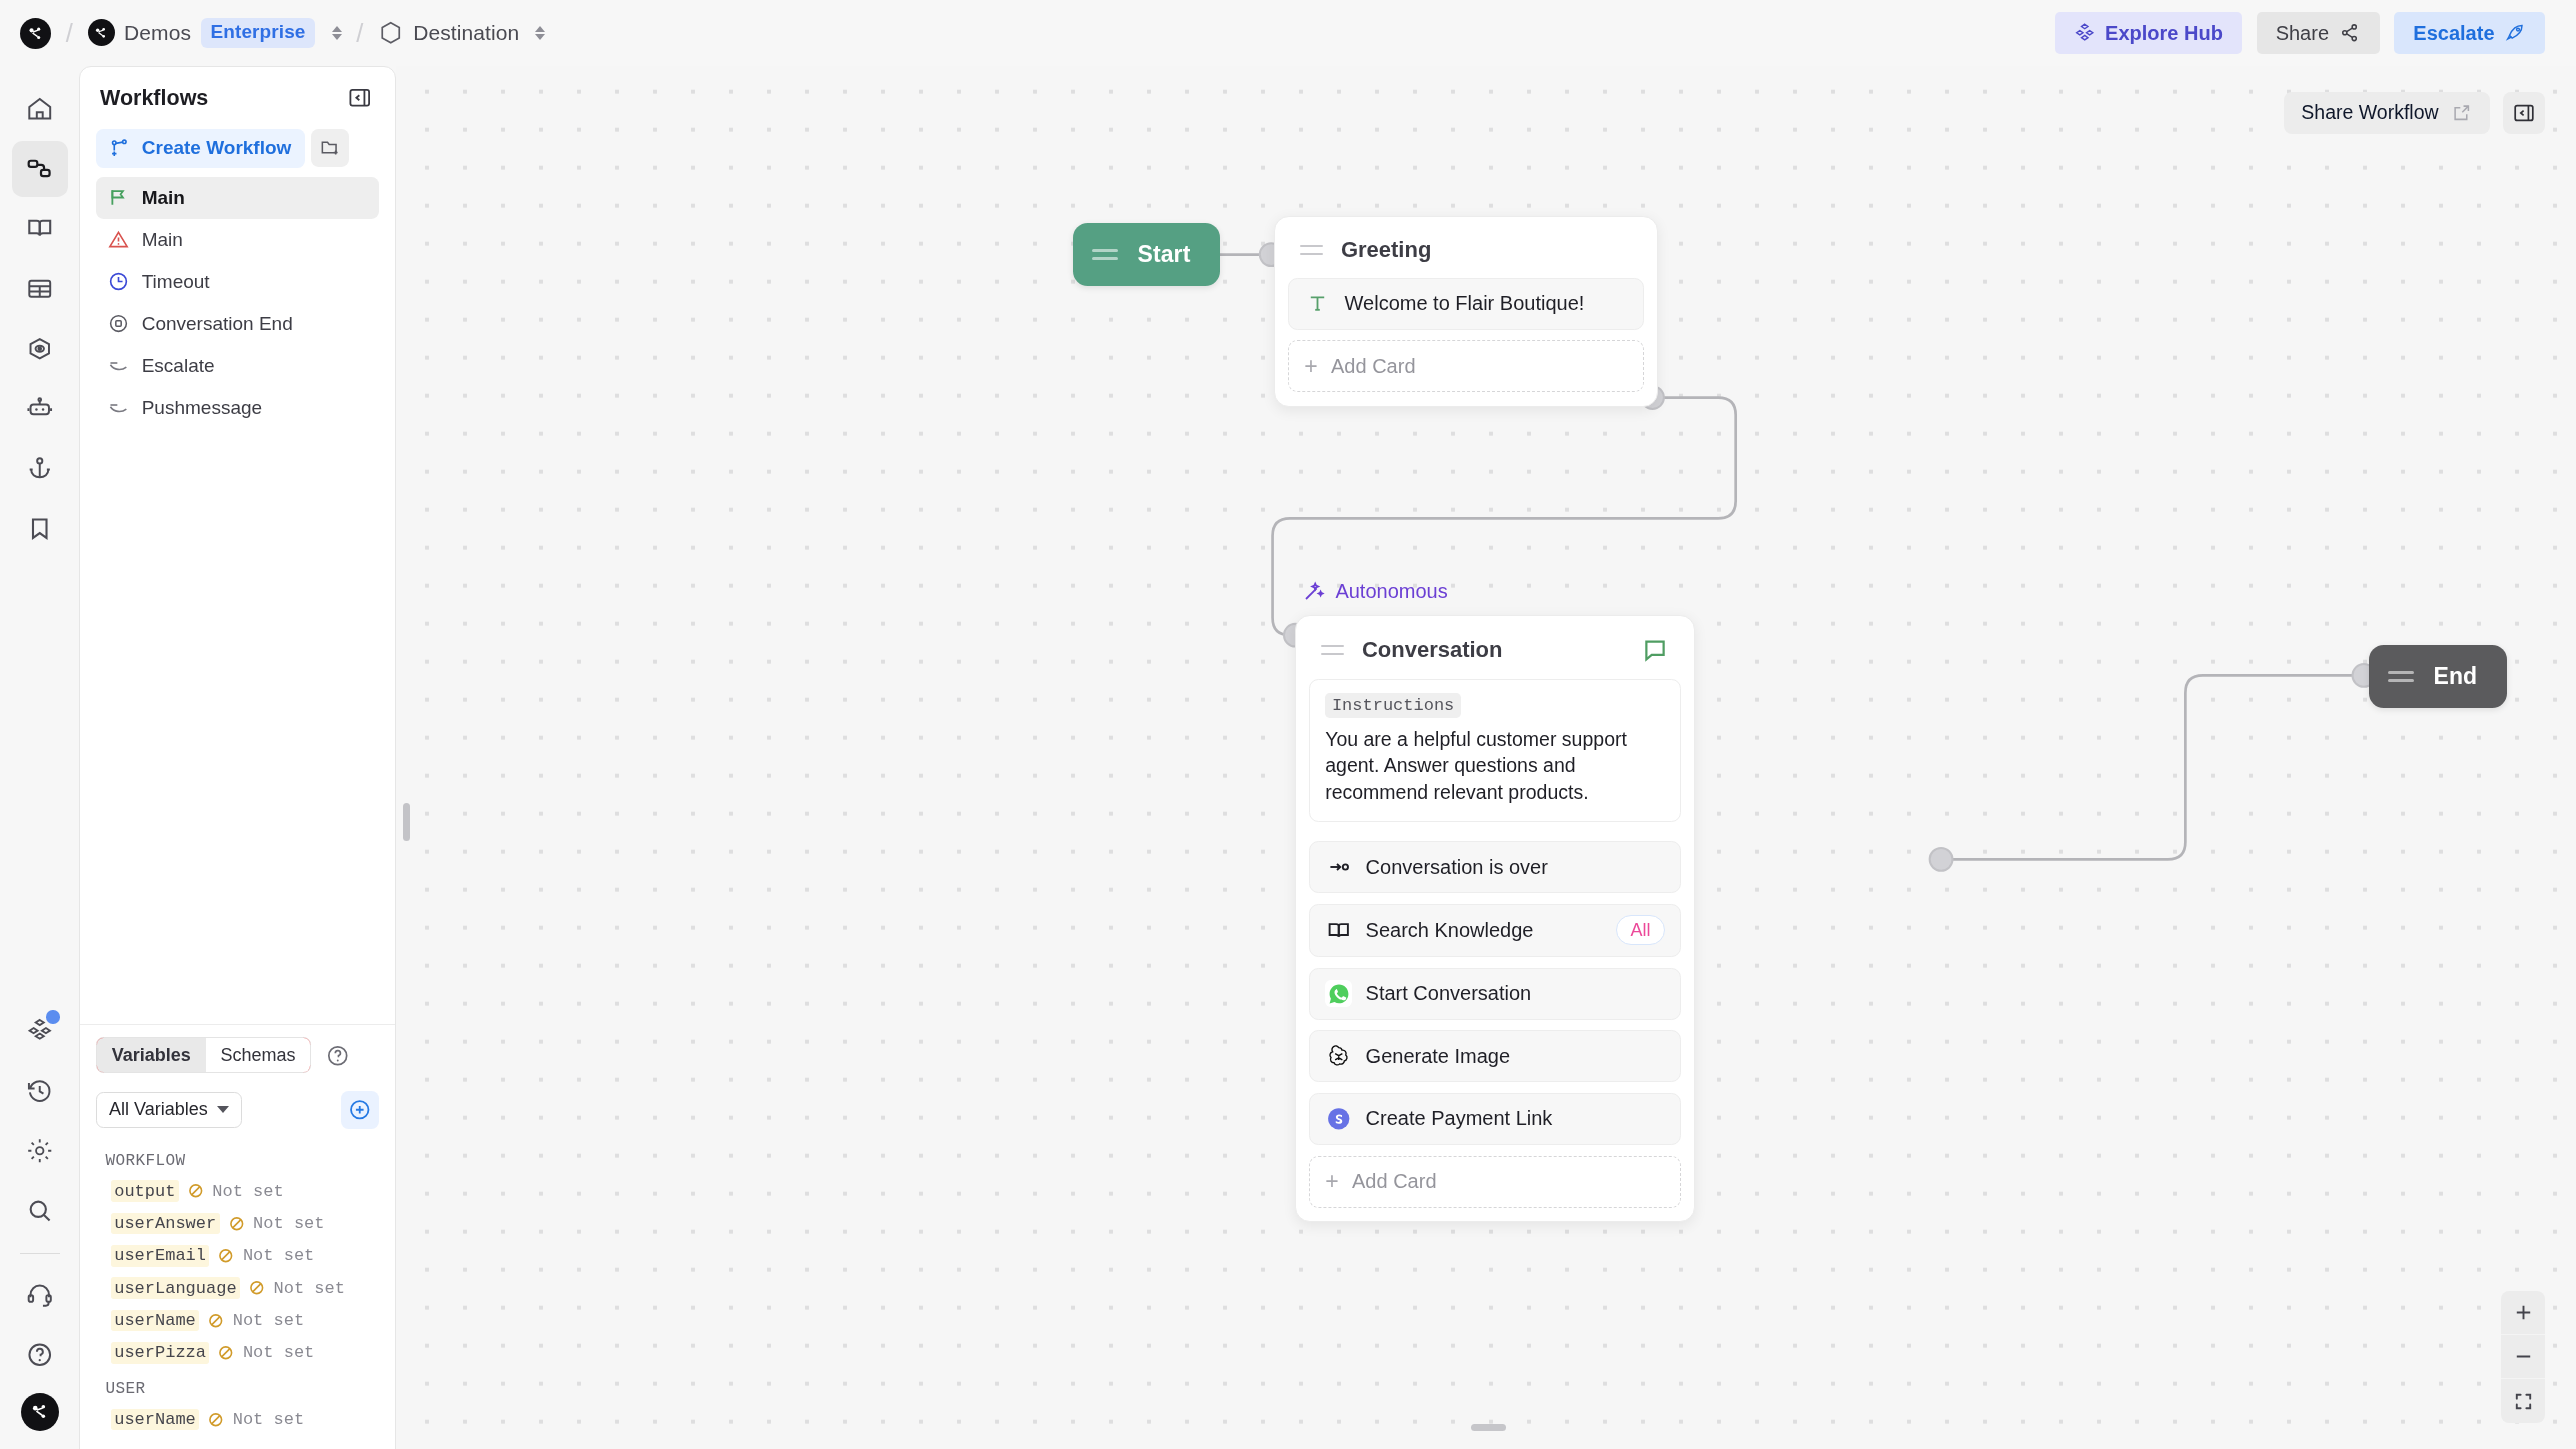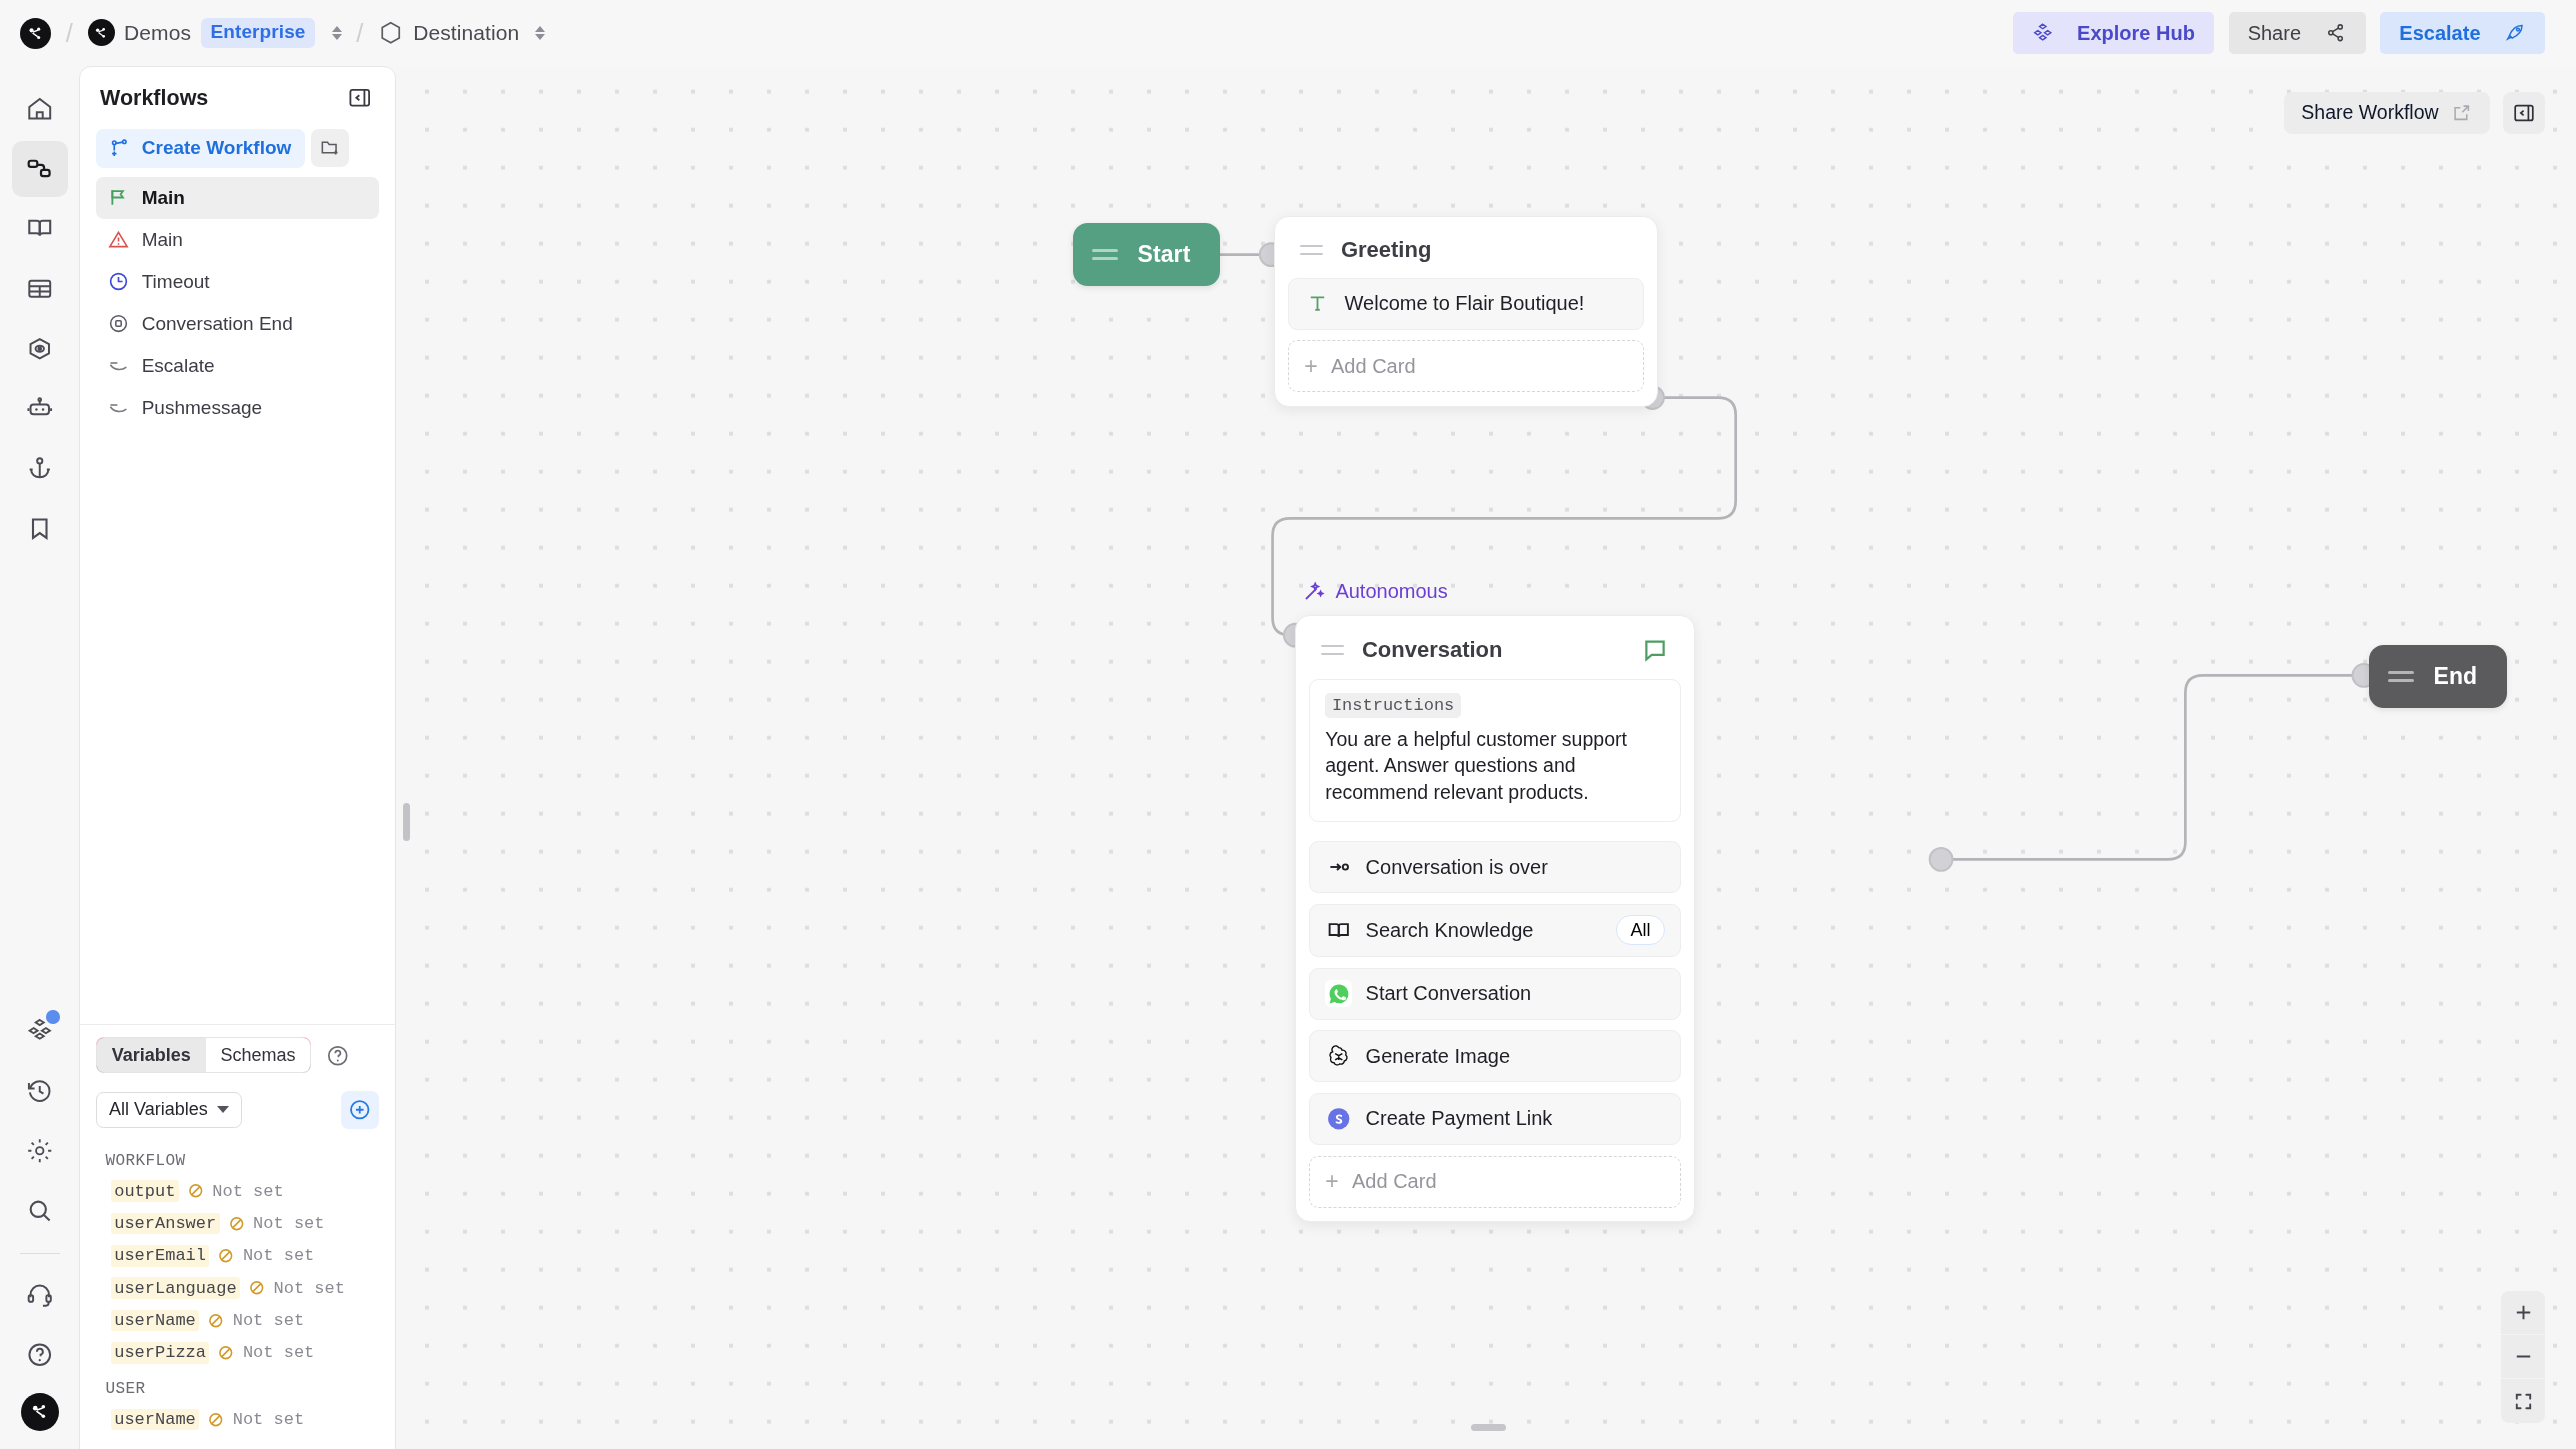--- a/index.html
+++ b/index.html
@@ -38,21 +38,21 @@
   .chev-ud span {
     display: block; width: 0; height: 0;
     border-left: 5.4px solid transparent; border-right: 5.4px solid transparent;
   }
   .chev-ud span.up { border-bottom: 6px solid #8e8e96; }
   .chev-ud span.dn { border-top: 6px solid #8e8e96; }
   .hexicon { width: 25.5px; height: 25.5px; }
 
   .topbar-right { margin-left: auto; display: flex; align-items: center; gap: 14.8px; }
   .tb-btn {
-    display: flex; align-items: center; gap: 24px;
+    display: flex; align-items: center; gap: 10px;
     height: 42px; padding: 0 19px; border-radius: 5px;
     font-size: 20px; font-weight: 600; cursor: pointer; white-space: nowrap;
   }
   .tb-btn.hub { background: #e3e4fb; color: #4b48c9; }
   .tb-btn.share { background: #e6e6e6; color: #3f3f46; font-weight: 500; }
   .tb-btn.publish { background: #d9e6fc; color: #1f6fdd; }
   .tb-btn svg { width: 21.5px; height: 21.5px; flex: 0 0 21.5px; }
 
   
   .body { flex: 1; display: flex; position: relative; min-height: 0; }
@@ -228,21 +228,21 @@
   .slot .txt { font-size: 20px; color: #1f1f26; }
   .slot.instr { display: block; background: #ffffff; border-color: #ededed; padding: 13.4px 14.8px 14.8px; }
   .instr-tag {
     display: inline-block; background: #efefef; color: #55555d;
     font-family: "Liberation Mono", monospace; font-size: 17px;
     padding: 2.7px 6.7px; border-radius: 4.7px; margin-bottom: 8px;
   }
   .instr-text { font-size: 19.5px; line-height: 1.38; color: #1f1f26; }
   .pill-all {
     margin-left: auto; background: #ffffff; border: 1.3px solid #d8e6fb;
-    color: #000000; font-size: 18px; padding: 3.4px 13.4px; border-radius: 671px;
+    color: #ec4899; font-size: 18px; padding: 3.4px 13.4px; border-radius: 671px;
   }
   .add-card {
     border: 1.3px dashed #d6d6d8; border-radius: 9.4px;
     display: flex; align-items: center; gap: 13.4px;
     padding: 10.7px 14.8px; min-height: 52px; color: #95959c; font-size: 20px; cursor: pointer;
   }
   .add-card .plus { font-size: 23px; line-height: 1; color: #a8a8ae; }
 
   .auto-tag {
     position: absolute; display: flex; align-items: center; gap: 9.4px;

